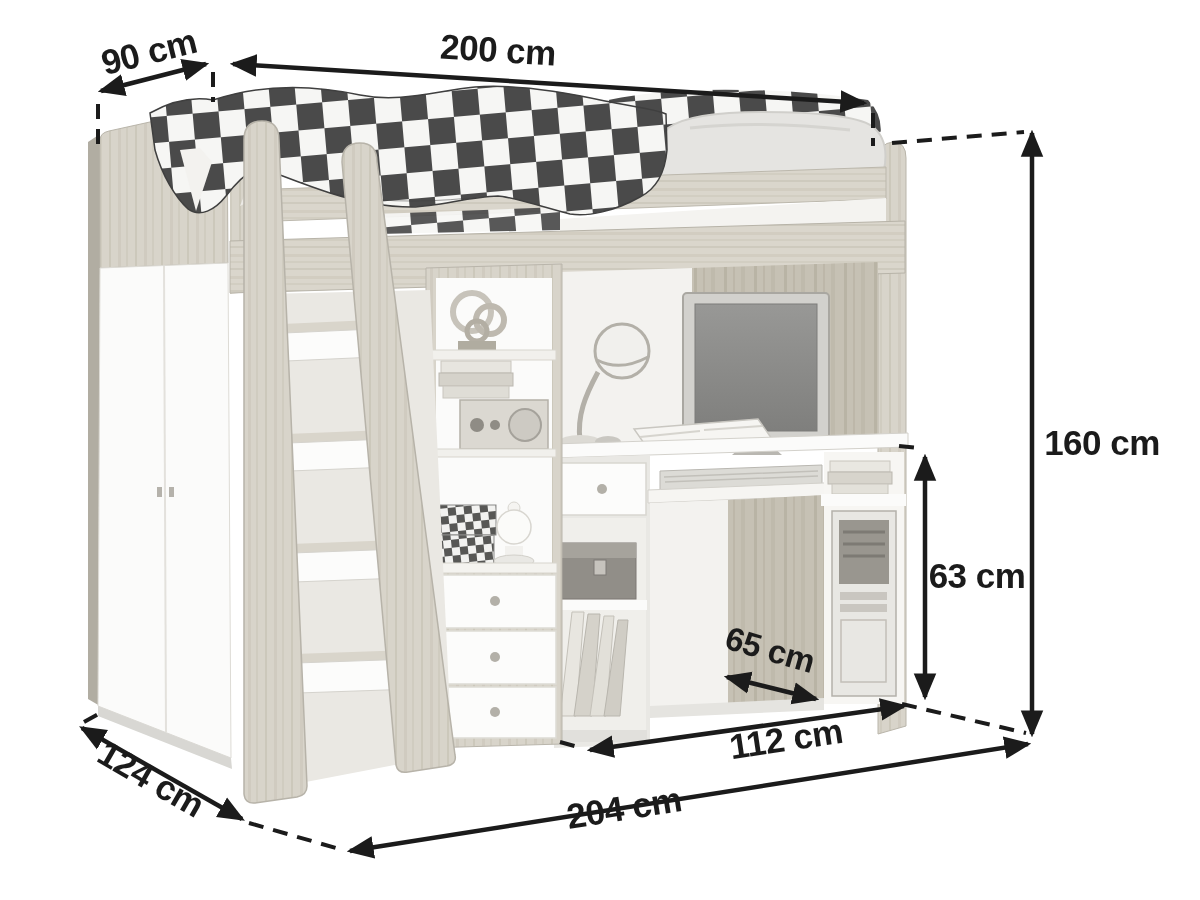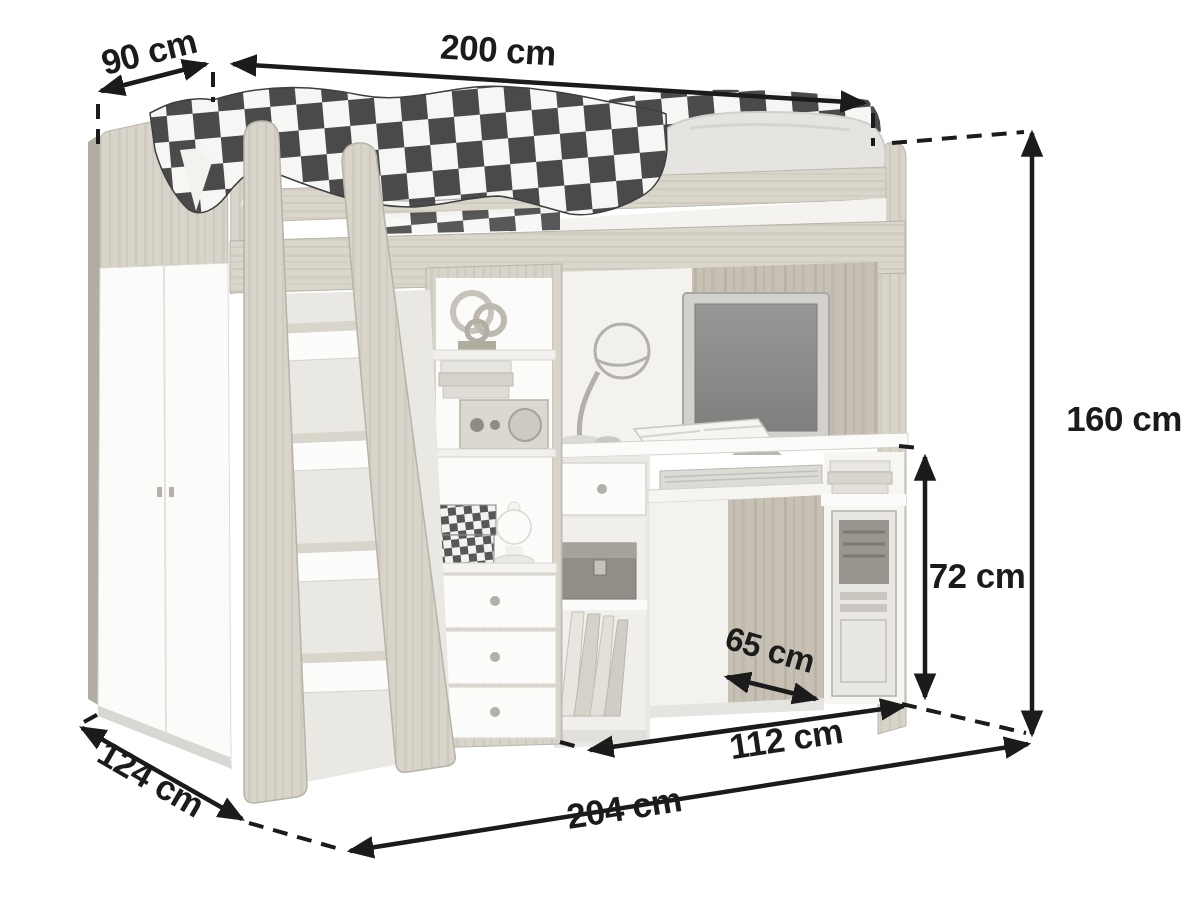--- a/index.html
+++ b/index.html
@@ -9,21 +9,21 @@
   }
   #stage svg{position:absolute;left:0;top:0;}
   .dim-label{
     position:absolute;
     font-weight:bold;font-size:35px;color:#1b1b1b;
     letter-spacing:-0.5px;white-space:nowrap;
     transform-origin:center center;
   }
   .d90 {left:149px; top:52px;  transform:translate(-50%,-50%) rotate(-14deg);}
   .d200{left:498px; top:50px;  transform:translate(-50%,-50%) rotate(3.5deg);}
-  .d160{left:1102px;top:419px; transform:translate(-50%,-50%);margin-left:22px;}
+  .d160{left:1102px;top:443px; transform:translate(-50%,-50%);}
   .d72 {left:977px; top:576px; transform:translate(-50%,-50%);}
   .d65 {left:770px; top:650px; transform:translate(-50%,-50%) rotate(16deg);font-size:33px;}
   .d112{left:786px; top:739px; transform:translate(-50%,-50%) rotate(-8.5deg);}
   .d124{left:151px; top:779px; transform:translate(-50%,-50%) rotate(30deg);}
   .d204{left:624px; top:808px; transform:translate(-50%,-50%) rotate(-9deg);}
 </style>
 </head>
 <body>
 
 <div id="stage">
@@ -278,19 +278,19 @@
       <line x1="902" y1="704" x2="1026" y2="733"></line>
       <line x1="560" y1="742" x2="582" y2="748"></line>
       <line x1="84" y1="722" x2="100" y2="713"></line>
       <line x1="249" y1="823" x2="343" y2="850"></line>
     </g>
   </svg>
 
   <div class="dim-label d90">90 cm</div>
   <div class="dim-label d200">200 cm</div>
   <div class="dim-label d160">160 cm</div>
-  <div class="dim-label d72">72 cm</div>
+  <div class="dim-label d72">63 cm</div>
   <div class="dim-label d65">65 cm</div>
   <div class="dim-label d112">112 cm</div>
   <div class="dim-label d124">124 cm</div>
   <div class="dim-label d204">204 cm</div>
 
 </div>
 
 </body></html>

